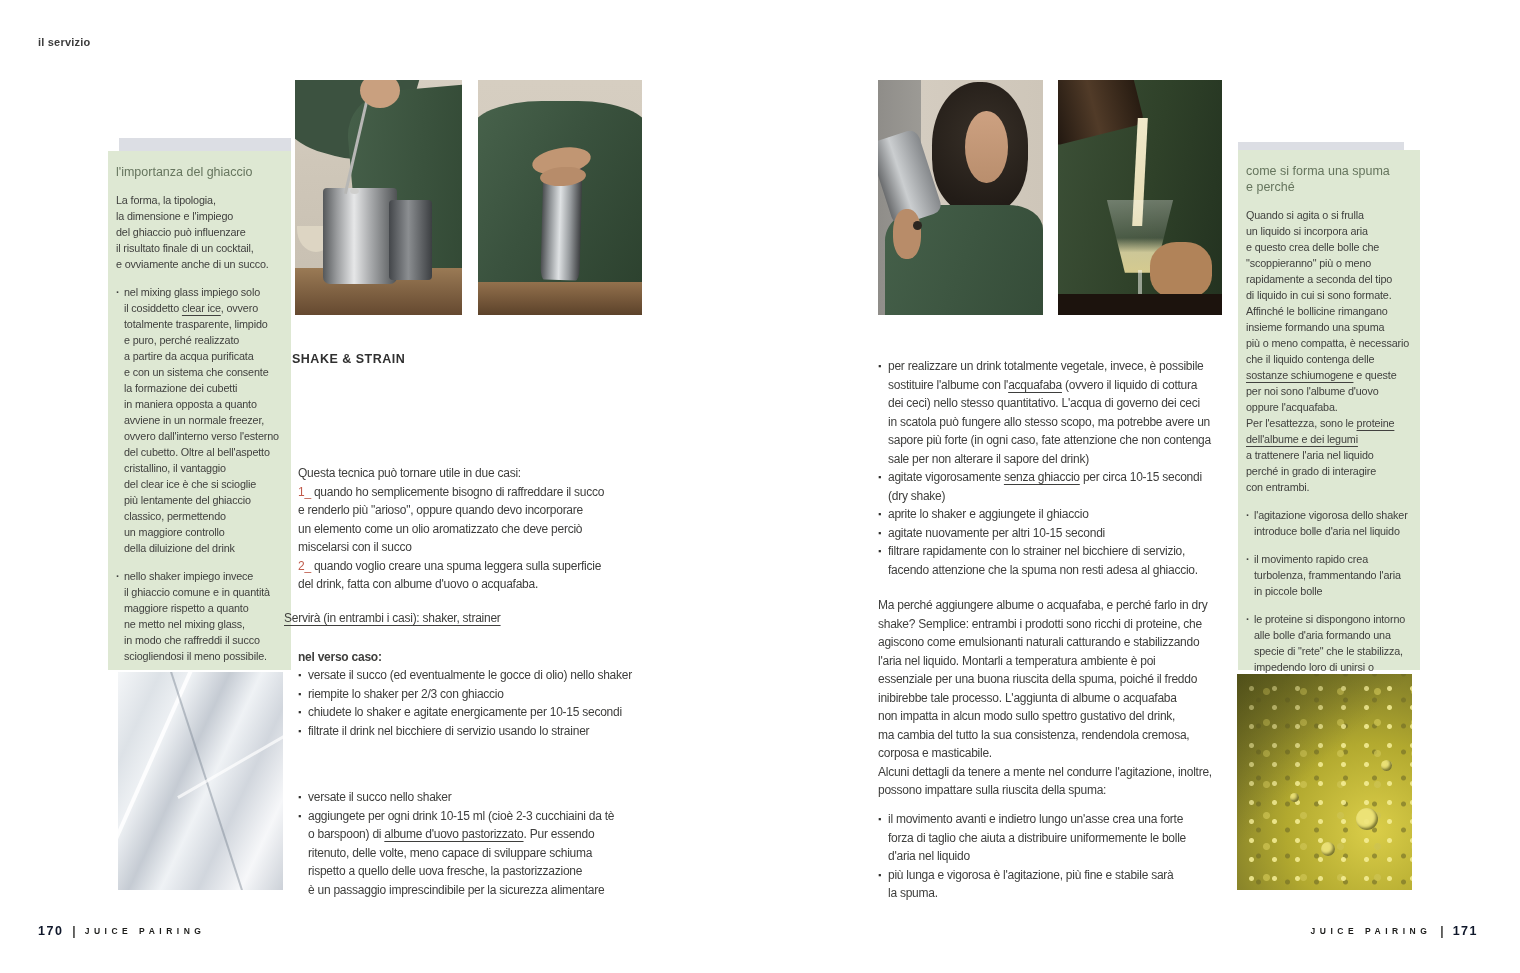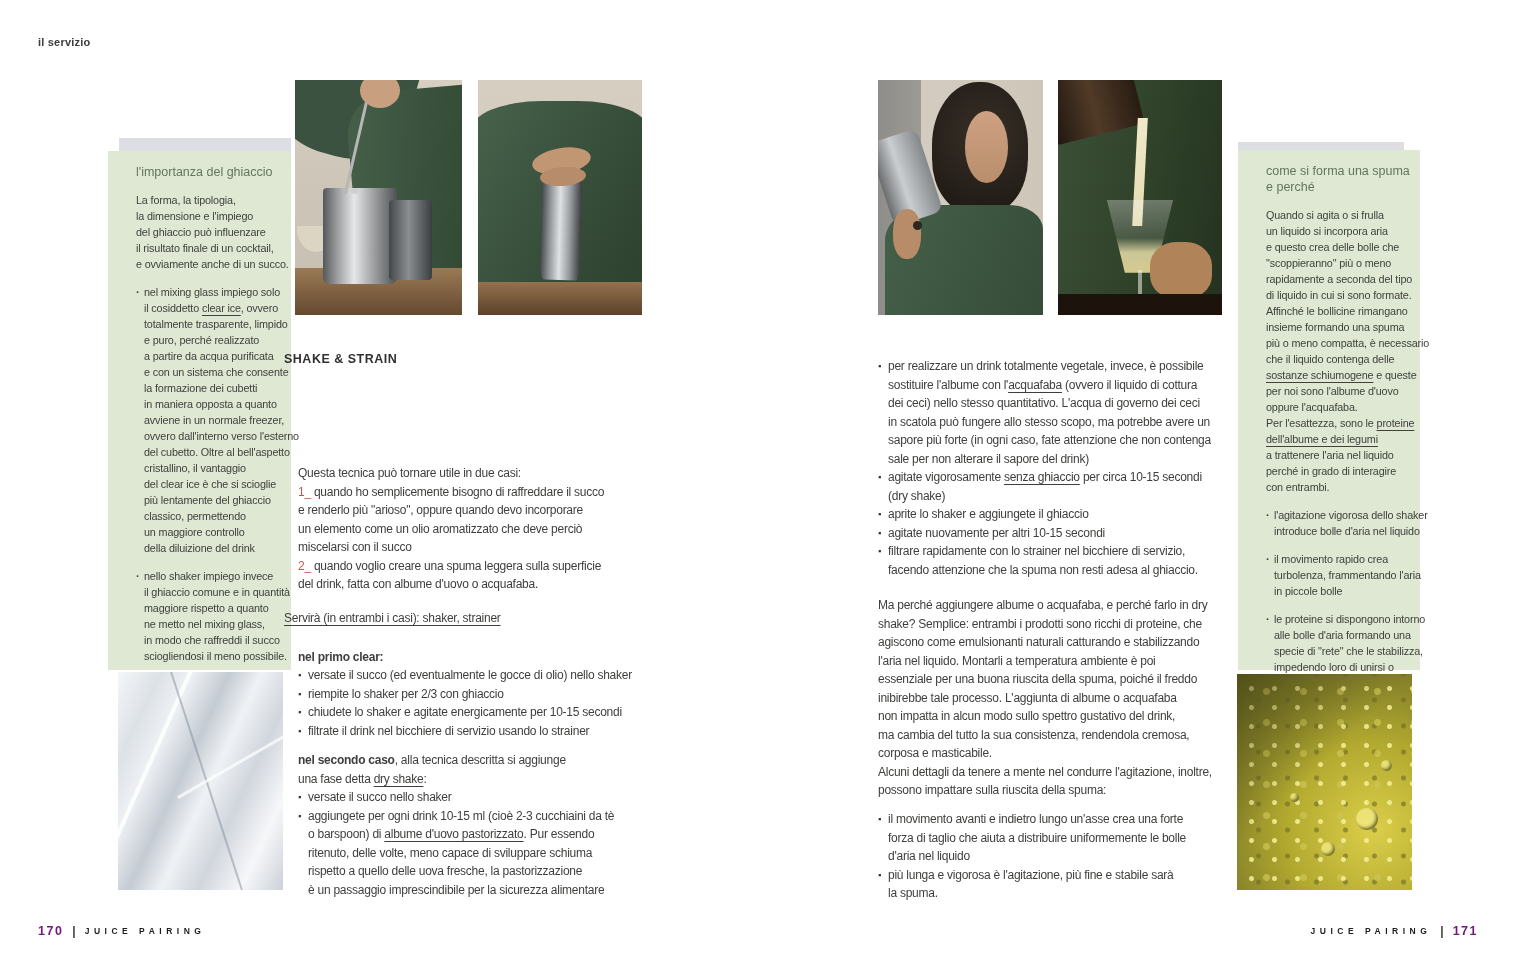--- a/index.html
+++ b/index.html
@@ -5,27 +5,27 @@
   html,body { margin:0; padding:0; background:#ffffff; }
   .canvas {
     position:relative; width:1520px; height:973px; background:#ffffff;
     font-family:"Liberation Sans", sans-serif; color:#3e3e3c; overflow:hidden;
   }
   .abs { position:absolute; }
 
   
   .runhead { font-size:11px; color:#3c3c3c; letter-spacing:0.2px; }
   .footer { display:flex; align-items:center; gap:9px; }
-  .pagenum { font-weight:bold; font-size:12.5px; letter-spacing:1.5px; color:#701a75; }
+  .pagenum { font-weight:bold; font-size:12.5px; letter-spacing:1.5px; color:#0f172a; }
   .fsep { font-size:12px; color:#3a3a38; font-weight:bold; }
   .booktitle { font-weight:bold; font-size:8.5px; letter-spacing:4.5px; color:#1d1d1b; }
 
   
   .tabbar { background:#dcdee4; }
-  .panel { background:#dee8d3; box-sizing:border-box; padding:13px 10px 0 28px; }
+  .panel { background:#dee8d3; box-sizing:border-box; padding:13px 10px 0 8px; }
   .side-title { font-size:12.5px; line-height:16px; color:#66755e; white-space:pre; margin:0 0 12px 0; }
   .side-text { font-size:10.8px; line-height:16px; letter-spacing:-0.15px; white-space:pre; color:#41413f; }
   .side-li { display:flex; margin-top:12px; }
   .side-li .mk { width:8px; flex:none; font-weight:bold; font-size:11px; line-height:16px; }
 
   
   .mhead { font-size:12.5px; font-weight:bold; letter-spacing:0.5px; color:#303030; }
   .mtext { font-size:12px; line-height:18.5px; letter-spacing:-0.25px; white-space:pre; color:#3e3e3c; }
   .li { display:flex; }
   .li .mk { width:10px; flex:none; font-size:9px; line-height:18.5px; color:#2e2e2c; }
@@ -156,50 +156,48 @@
     <div class="hand"></div>
   </div>
   <div class="photo p2" style="left:478px; top:80px; width:164px; height:235px;" aria-label="hands closing a tall metal cocktail shaker on a wooden counter">
     <div class="jacket"></div>
     <div class="shaker"></div>
     <div class="handA"></div>
     <div class="handB"></div>
     <div class="counter"></div>
   </div>
 
-  <div class="abs mhead" style="left:284px; top:352px;text-align:center;">SHAKE &amp; STRAIN</div>
+  <div class="abs mhead" style="left:292px; top:352px;text-align:center;">SHAKE &amp; STRAIN</div>
   <div class="abs mtext" style="left:298px; top:464px;"><span>Questa tecnica può tornare utile in due casi:
 </span><span class="accent">1_</span><span> quando ho semplicemente bisogno di raffreddare il succo
 e renderlo più "arioso", oppure quando devo incorporare
 un elemento come un olio aromatizzato che deve perciò
 miscelarsi con il succo
 </span><span class="accent">2_</span><span> quando voglio creare una spuma leggera sulla superficie
 del drink, fatta con albume d'uovo o acquafaba.</span></div>
   <div class="abs mtext" style="left:284px; top:609px;"><span class="u">Servirà (in entrambi i casi): shaker, strainer</span></div>
-  <div class="abs mtext" style="left:298px; top:648px;"><span class="b">nel primo clear:</span></div>
+  <div class="abs mtext" style="left:298px; top:648px;"><span class="b">nel verso caso:</span></div>
   <div class="abs" style="left:298px; top:666px;">
     <div class="li">
       <span class="mk">▪</span>
       <span class="mtext"><span>versate il succo (ed eventualmente le gocce di olio) nello shaker</span></span>
     </div>
     <div class="li">
       <span class="mk">▪</span>
       <span class="mtext"><span>riempite lo shaker per 2/3 con ghiaccio</span></span>
     </div>
     <div class="li">
       <span class="mk">▪</span>
       <span class="mtext"><span>chiudete lo shaker e agitate energicamente per 10-15 secondi</span></span>
     </div>
     <div class="li">
       <span class="mk">▪</span>
       <span class="mtext"><span>filtrate il drink nel bicchiere di servizio usando lo strainer</span></span>
     </div>
   </div>
-  <div class="abs mtext" style="left:298px; top:751px;"><span class="b">nel secondo caso</span><span>, alla tecnica descritta si aggiunge
-una fase detta </span><span class="u">dry shake</span><span>:</span></div>
   <div class="abs" style="left:298px; top:788px;">
     <div class="li">
       <span class="mk">▪</span>
       <span class="mtext"><span>versate il succo nello shaker</span></span>
     </div>
     <div class="li">
       <span class="mk">▪</span>
       <span class="mtext"><span>aggiungete per ogni drink 10-15 ml (cioè 2-3 cucchiaini da tè
 o barspoon) di </span><span class="u">albume d'uovo pastorizzato</span><span>. Pur essendo
 ritenuto, delle volte, meno capace di sviluppare schiuma

